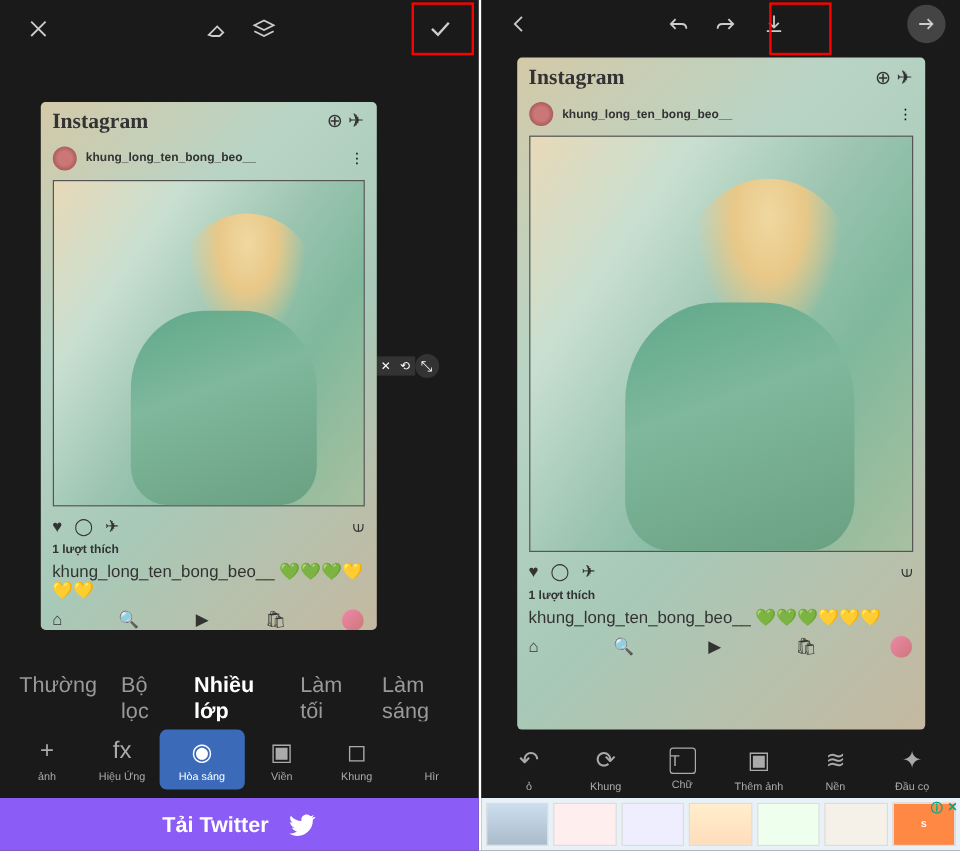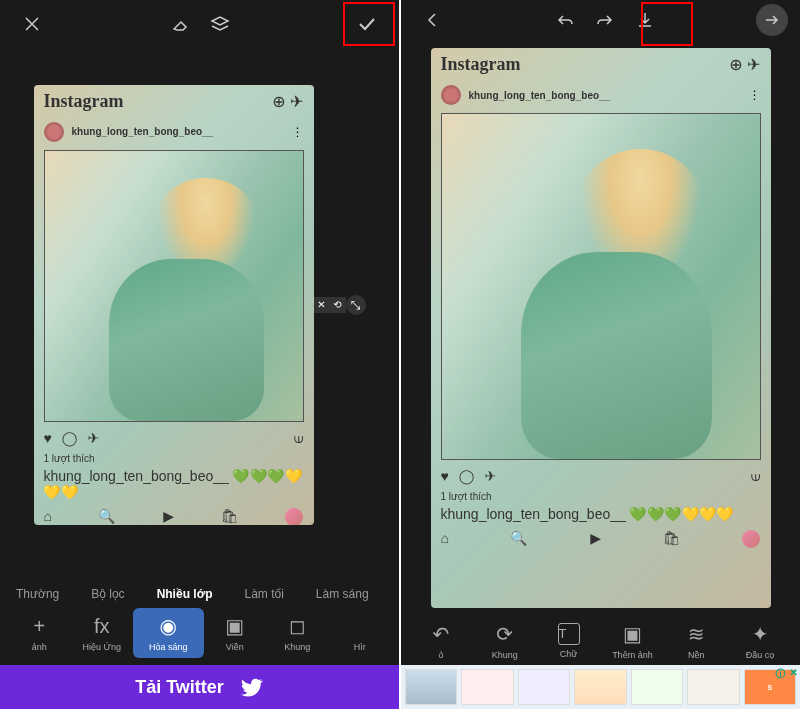--- a/index.html
+++ b/index.html
@@ -18,35 +18,35 @@
 .ig-header{padding:6px 10px;display:flex;align-items:center;gap:8px}
 .ig-logo{font-family:cursive;font-weight:bold;font-size:18px;color:#333}
 .ig-icons{margin-left:auto;display:flex;gap:12px;color:#333}
 .ig-user{padding:4px 10px;display:flex;align-items:center;gap:8px}
 .avatar{width:20px;height:20px;border-radius:50%;background:radial-gradient(circle,#c77 40%,#844)}
 .username{font-size:10px;color:#333;font-weight:600}
 .photo-area{margin:4px 10px;border:1px solid #555;height:62%;background:linear-gradient(125deg,#e8d9b8 0%,#c8dfd0 25%,#9bc4b0 50%,#7fb89c 70%,#a8c0a0 100%);position:relative;overflow:hidden}
 .photo-area::before{content:"";position:absolute;left:40%;top:10%;width:45%;height:45%;background:radial-gradient(ellipse at 50% 20%,#f0d8a0 0%,#e8c888 30%,transparent 60%);border-radius:50%}
 .photo-area::after{content:"";position:absolute;left:25%;top:40%;width:60%;height:60%;background:linear-gradient(160deg,#5fa888 0%,#7fb89c 40%,#6aa082 100%);border-radius:40% 40% 20% 20%}
 .ig-actions{padding:4px 10px;display:flex;gap:10px;color:#333;font-size:14px}
-.ig-likes{padding:2px 10px;font-size:10px;font-weight:400;color:#333}
+.ig-likes{padding:2px 10px;font-size:10px;font-weight:700;color:#333}
 .ig-caption{padding:2px 10px;font-size:14px;color:#333}
 .hearts{color:#8d8}
 .ig-nav{padding:6px 10px;display:flex;justify-content:space-between;color:#333;font-size:14px}
 .sh-tl{top:48px;left:48px;background:#333;width:16px;height:16px;display:flex;align-items:center;justify-content:center;color:#fff;font-size:10px}
 .sh-tr{top:48px;right:48px;background:#333;width:16px;height:16px;display:flex;align-items:center;justify-content:center;color:#fff;font-size:10px}
 .sh-br{bottom:60px;right:20px;background:#333;width:20px;height:20px;display:flex;align-items:center;justify-content:center;color:#fff;font-size:12px;border-radius:50%}
-.tabs{height:40px;display:flex;align-items:flex-end;gap:32px;padding:0 16px;color:#999;font-size:12px;overflow:hidden}
+.tabs{height:40px;display:flex;align-items:flex-start;gap:20px;padding:0 16px;color:#999;font-size:18px;overflow:hidden}
 .tab.active{color:#fff;font-weight:700}
 .tools{height:64px;display:flex;align-items:center;padding:0 8px}
 .tool{flex:1;min-width:54px;display:flex;flex-direction:column;align-items:center;gap:4px;color:#aaa;font-size:9px;cursor:pointer}
 .tool.active{background:#3a6ab8;border-radius:6px;padding:6px 4px;color:#fff}
 .tool-icon{font-size:20px;height:24px;display:flex;align-items:center}
 .ad{height:44px;display:flex;align-items:center;justify-content:center;color:#fff;font-weight:bold;font-size:18px;gap:16px}
-.ad-left{background:#6d28d9}
+.ad-left{background:#8b5cf6}
 .ad-right{background:#e8f0f8;display:flex;gap:4px;padding:0 4px;position:relative}
 .ad-item{flex:1;background:#fff;border:1px solid #ddd;height:36px;margin:4px 0;display:flex;align-items:center;justify-content:center;font-size:7px;color:#888}
 .ad-close{position:absolute;right:2px;top:2px;display:flex;gap:4px;font-size:10px}
 .sm-avatar{width:18px;height:18px;border-radius:50%;background:linear-gradient(135deg,#e8a,#c77)}
 </style>
 </head>
 <body>
 
 <div class="panel panel-left">
   <div class="toolbar">

